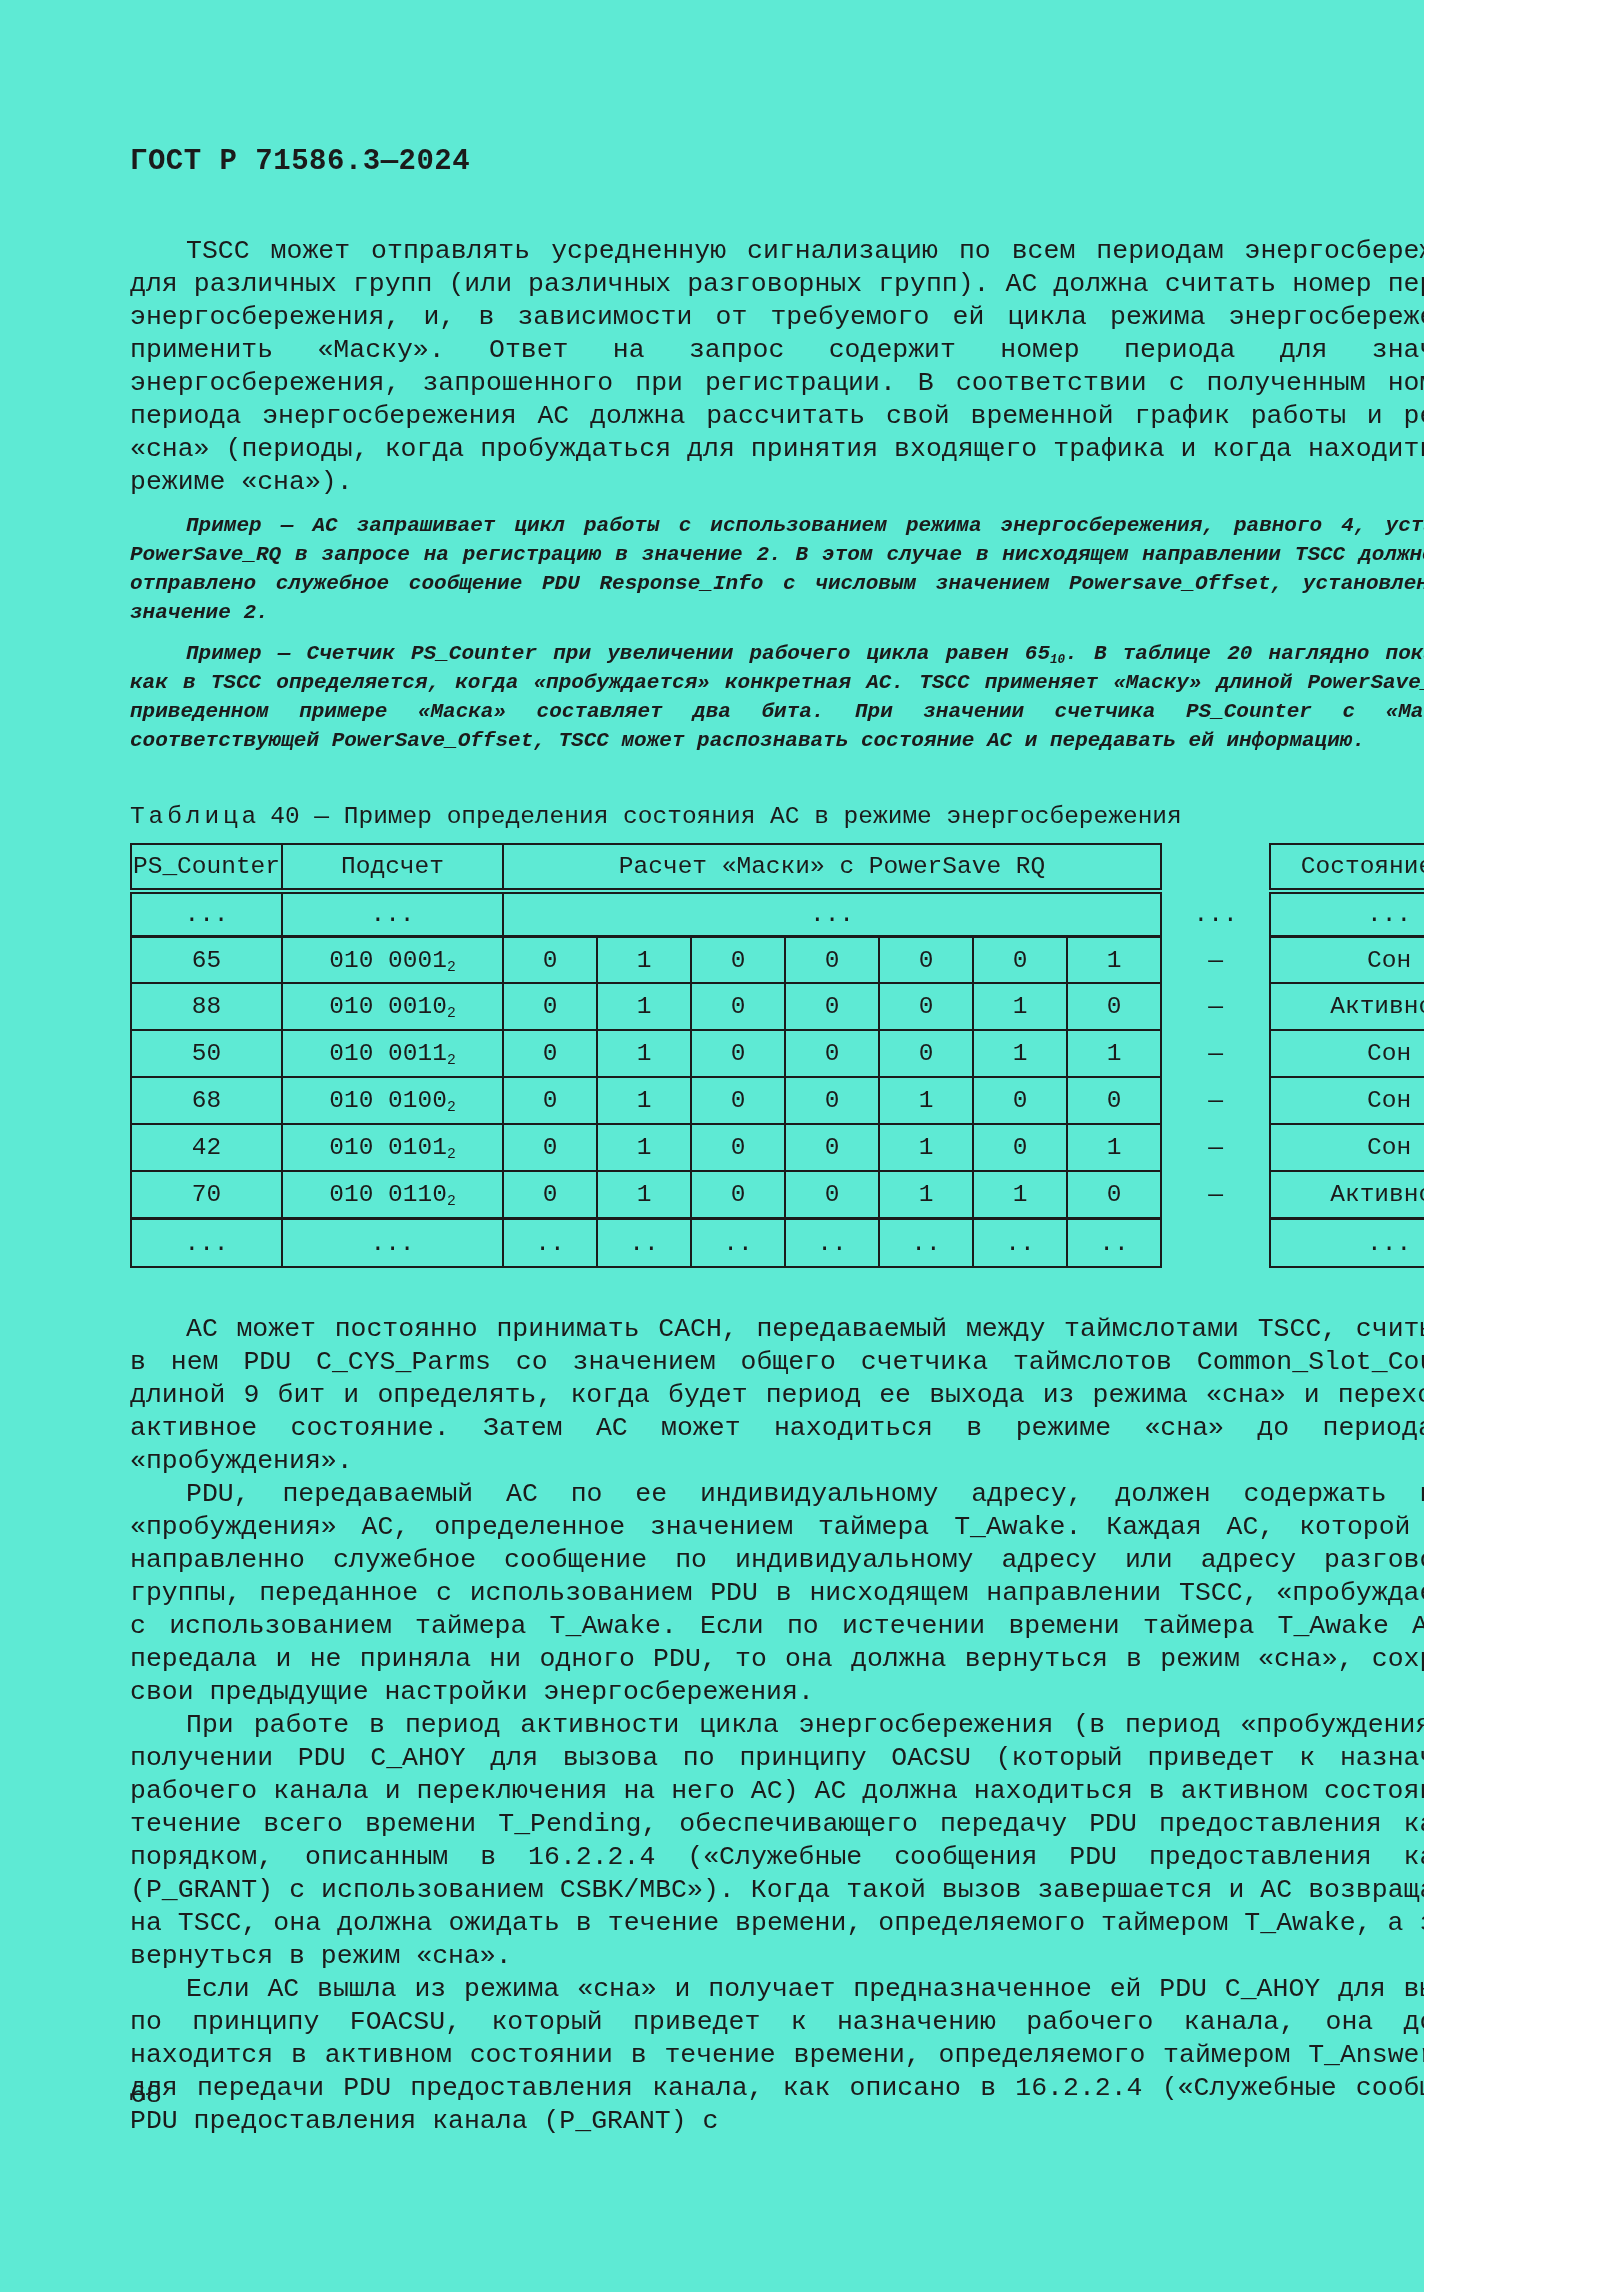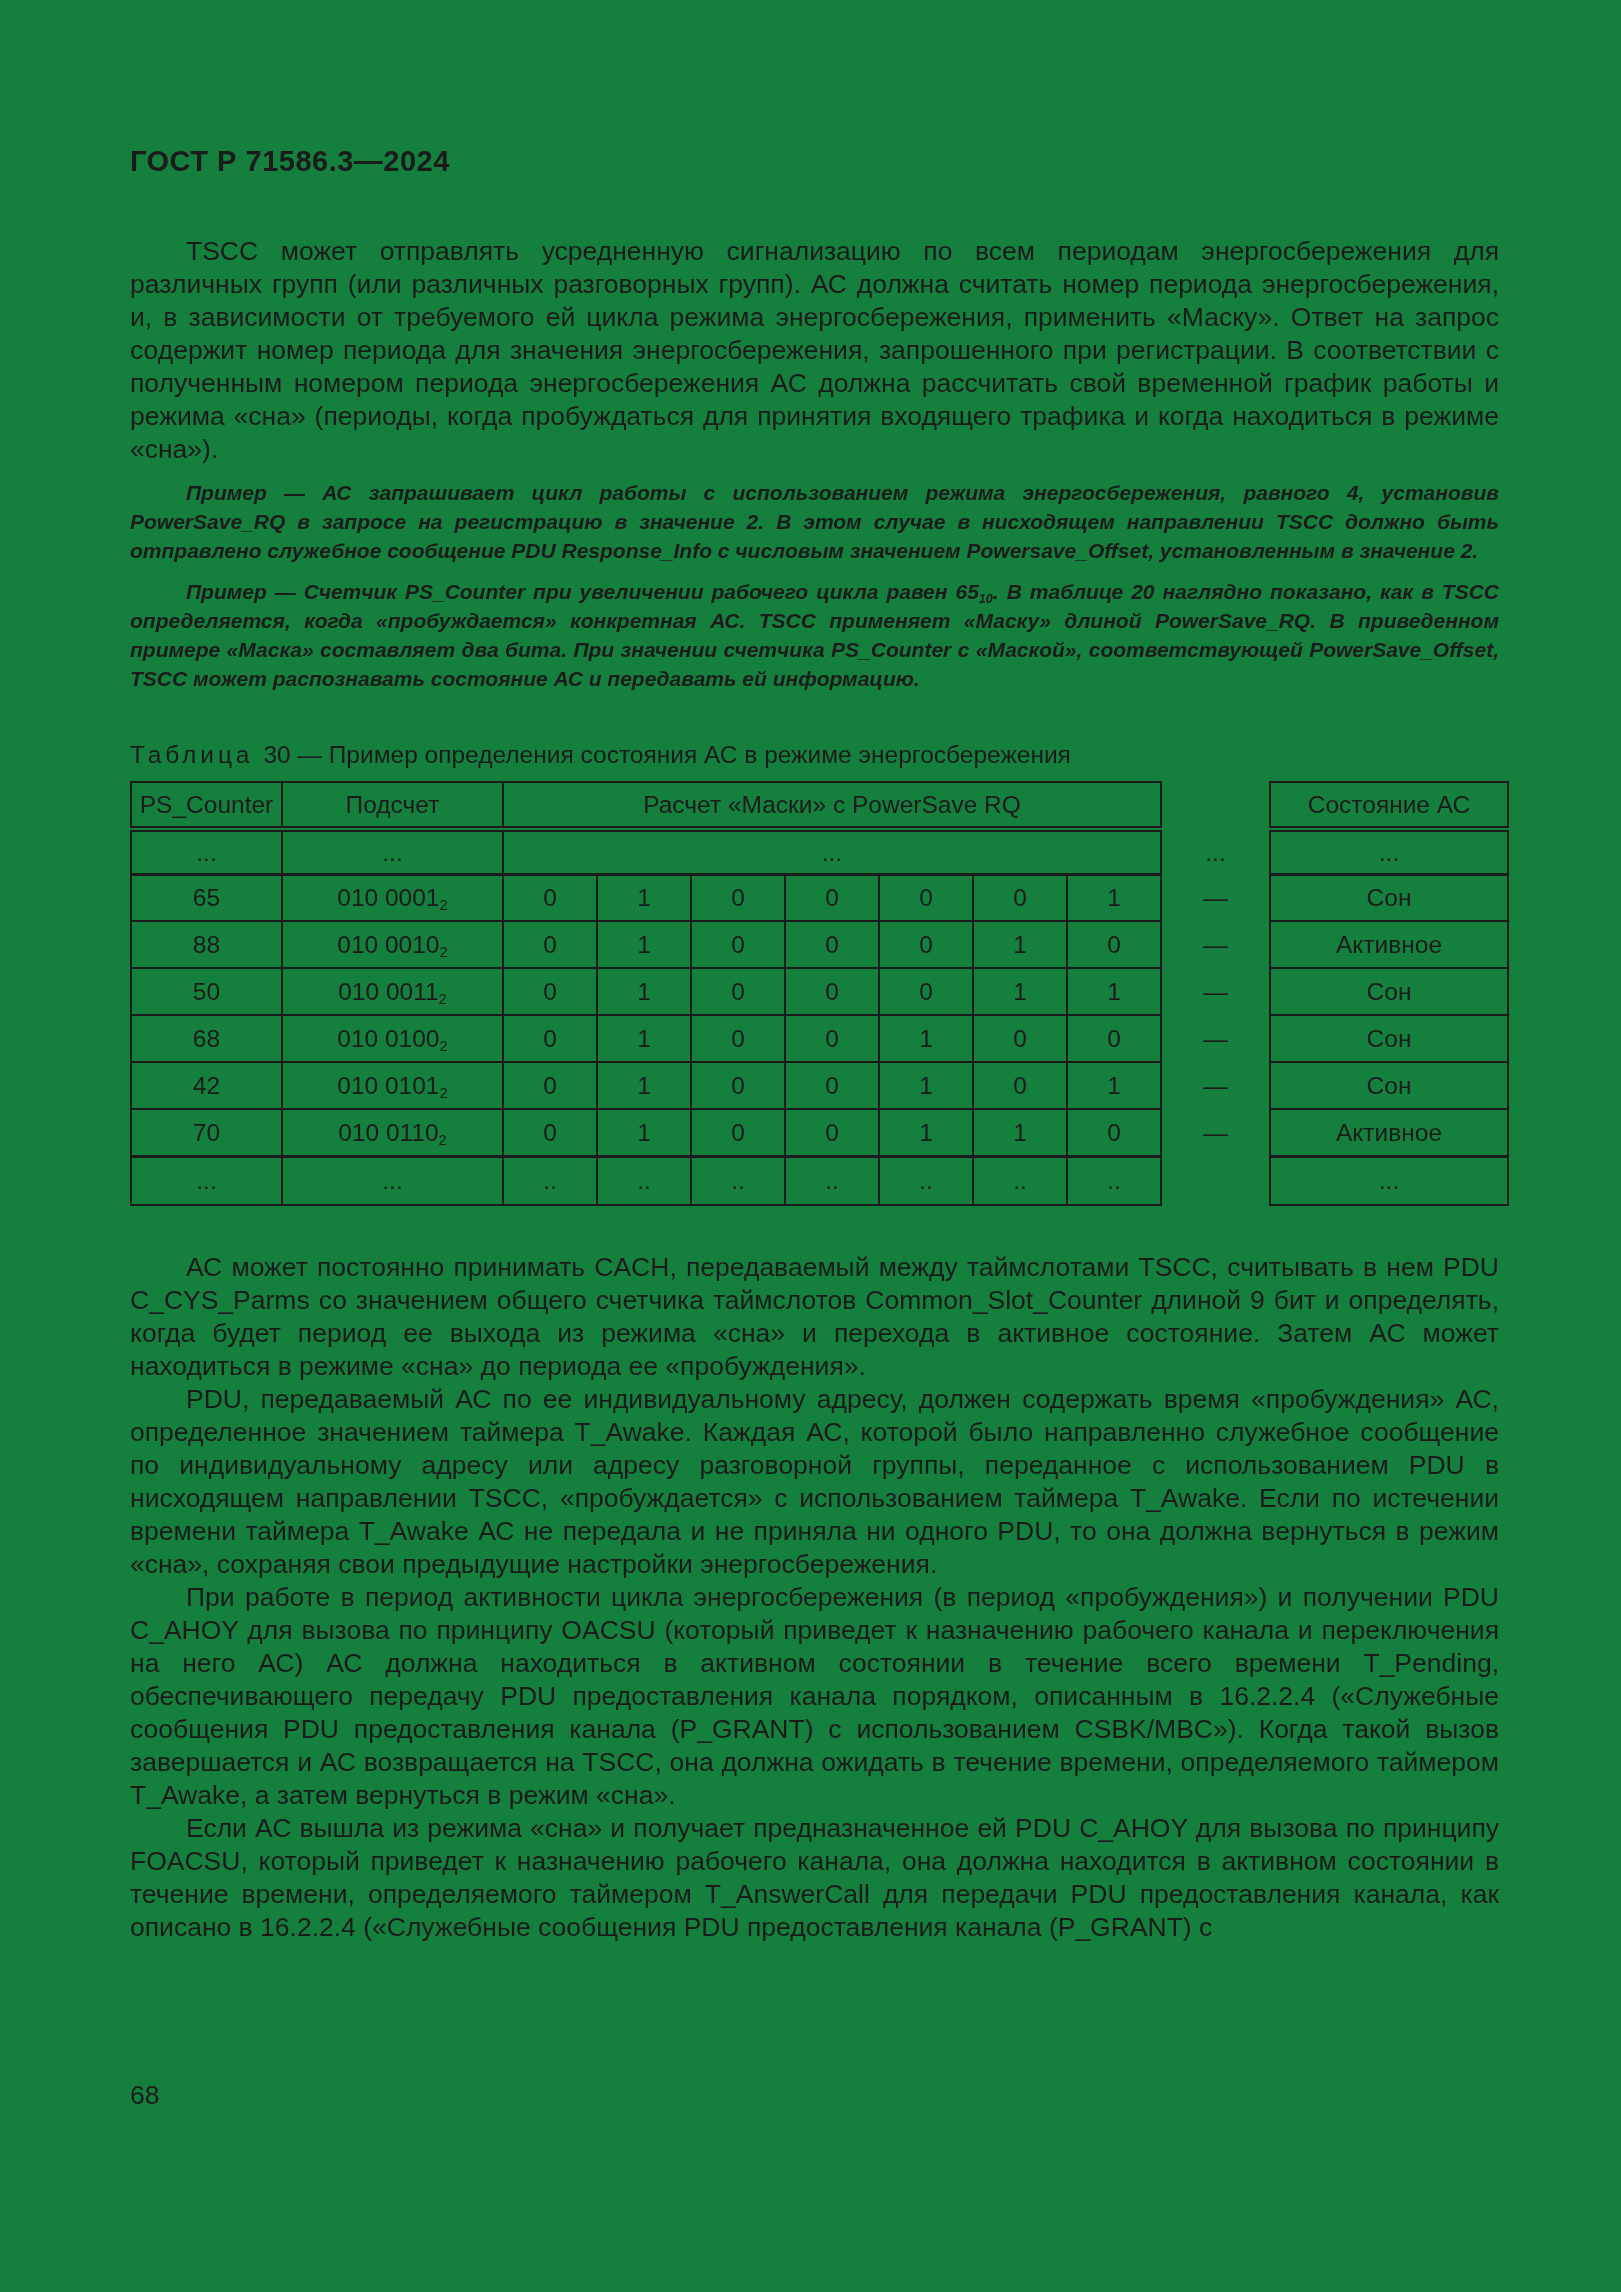--- a/index.html
+++ b/index.html
@@ -1,18 +1,18 @@
 <!DOCTYPE html>
 <html lang="ru"><head>
 <meta charset="utf-8">
 <style>
   html,body { margin:0; padding:0; background:#ffffff; }
   .page {
-    position:relative; width:1621px; height:2293px; background:#15803d;
-    font-family:Liberation Sans, sans-serif; color:#1b1b1b; overflow:hidden;
+    position:relative; width:1424px; height:2293px; background:#5eead4;
+    font-family:Liberation Mono, monospace; color:#1b1b1b; overflow:hidden;
   }
   .content { position:absolute; left:130px; top:0; width:1369px; }
   .doc-header { margin:145px 0 0 0; font-size:29px; font-weight:bold; letter-spacing:0.5px; }
   .para {
     margin:0; font-size:26.5px; line-height:33px;
     text-align:justify; text-indent:56px;
   }
   .first-para { margin-top:57px; }
   .single-para { margin-top:13.7px; }
   .example {
@@ -52,21 +52,21 @@
 
     <p class="doc-header">ГОСТ Р 71586.3—2024</p>
 
     <p class="para first-para">TSCC может отправлять усредненную сигнализацию по всем периодам энергосбережения для различных групп (или различных разговорных групп). АС должна считать номер периода энергосбережения, и, в зависимости от требуемого ей цикла режима энергосбережения, применить «Маску». Ответ на запрос содержит номер периода для значения энергосбережения, запрошенного при регистрации. В соответствии с полученным номером периода энергосбережения АС должна рассчитать свой временной график работы и режима «сна» (периоды, когда пробуждаться для принятия входящего трафика и когда находиться в режиме «сна»).</p>
 
     <p class="example">Пример — АС запрашивает цикл работы с использованием режима энергосбережения, равного 4, установив PowerSave_RQ в запросе на регистрацию в значение 2. В этом случае в нисходящем направлении TSCC должно быть отправлено служебное сообщение PDU Response_Info с числовым значением Powersave_Offset, установленным в значение 2.</p>
 
 
     <p class="example"><span>Пример — Счетчик PS_Counter при увеличении рабочего цикла равен 65</span><sub>10</sub><span>. В таблице 20 наглядно показано, как в TSCC определяется, когда «пробуждается» конкретная АС. TSCC применяет «Маску» длиной PowerSave_RQ. В приведенном примере «Маска» составляет два бита. При значении счетчика PS_Counter с «Маской», соответствующей PowerSave_Offset, TSCC может распознавать состояние АС и передавать ей информацию.</span></p>
 
-    <p class="table-caption"><span class="spaced">Таблица</span><span>30 — Пример определения состояния АС в режиме энергосбережения</span></p>
+    <p class="table-caption"><span class="spaced">Таблица</span><span>40 — Пример определения состояния АС в режиме энергосбережения</span></p>
 
     <div class="table-zone">
 
       <table class="gtable mask-table">
         <colgroup>
           <col style="width:151px">
             <col style="width:221px">
           <col style="width:94px">
             <col style="width:94px">
             <col style="width:94px">

